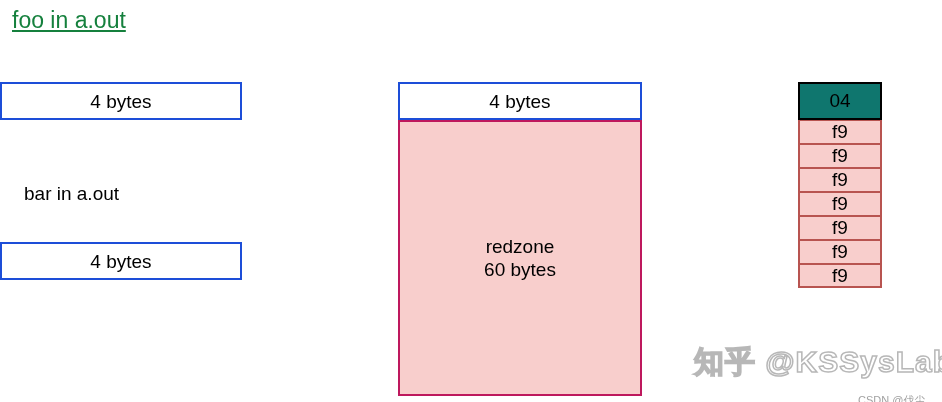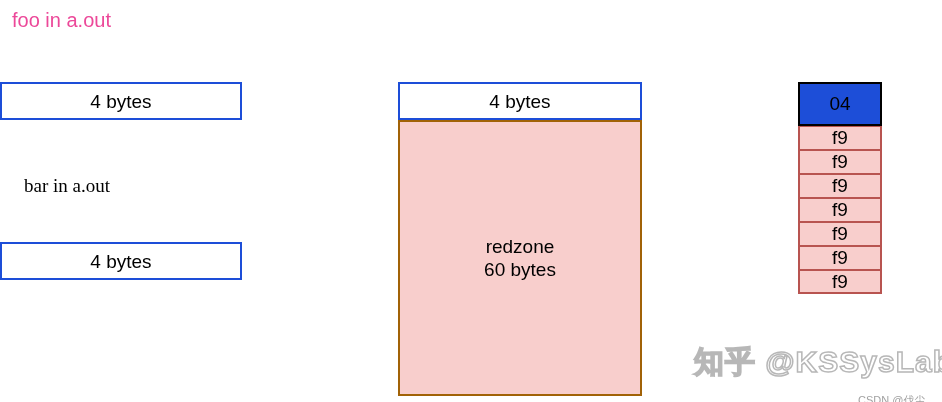--- a/index.html
+++ b/index.html
@@ -17,58 +17,58 @@
   }
 
   .diagram {
     position: absolute;
     inset: 0;
   }
 
   
   .col-label {
     position: absolute;
-    font-size: 20px;
+    font-size: 23px;
     line-height: 24px;
-    color: #ec4899;
+    color: #15803d;
     white-space: nowrap;
+    text-decoration: underline;
   }
   #label-foo-aout   { left: 12px;  top: 8px; }
   #label-foo-liba   { left: 412px; top: 8px; }
   #label-shadow-mem { left: 752px; top: 6px; }
 
   
   #label-bar-aout {
     position: absolute;
     left: 24px;
-    top: 174px;
+    top: 182px;
     font-size: 19px;
     line-height: 24px;
     white-space: nowrap;
-    font-family: Liberation Serif, serif;
   }
 
   
   .box {
     position: absolute;
     box-sizing: border-box;
     display: flex;
     align-items: center;
     justify-content: center;
     text-align: center;
     font-size: 19px;
     line-height: 23px;
   }
   .box-white {
     background: #ffffff;
     border: 2px solid #1d4ed8;
   }
   .box-red {
     background: #f8cecc;
-    border: 2px solid #a16207;
+    border: 2px solid #be185d;
   }
 
   
   #box-foo-aout-bytes { left: 0px;  top: 82px;  width: 242px; height: 38px; }
   #box-bar-aout-bytes { left: 0px;  top: 242px; width: 242px; height: 38px; }
 
   
   #box-foo-liba-bytes { left: 398px; top: 82px;  width: 244px; height: 38px; }
   #box-redzone        { left: 398px; top: 120px; width: 244px; height: 276px;
                         flex-direction: column; }
@@ -85,23 +85,23 @@
     box-sizing: border-box;
     width: 84px;
     height: 24px;
     display: flex;
     align-items: center;
     justify-content: center;
     font-size: 19px;
     line-height: 22px;
   }
   .shadow-cell.white {
-    background: #1d4ed8;
+    background: #0f766e;
     border: 2px solid #000000;
-    height: 44px;
+    height: 38px;
     text-align: right;
   }
   .shadow-cell.red {
     background: #f8cecc;
     border: 2px solid #b85450;
     border-top-width: 1px;
     border-bottom-width: 1px;
   }
   .shadow-cell.red.last {
     border-bottom-width: 2px;

